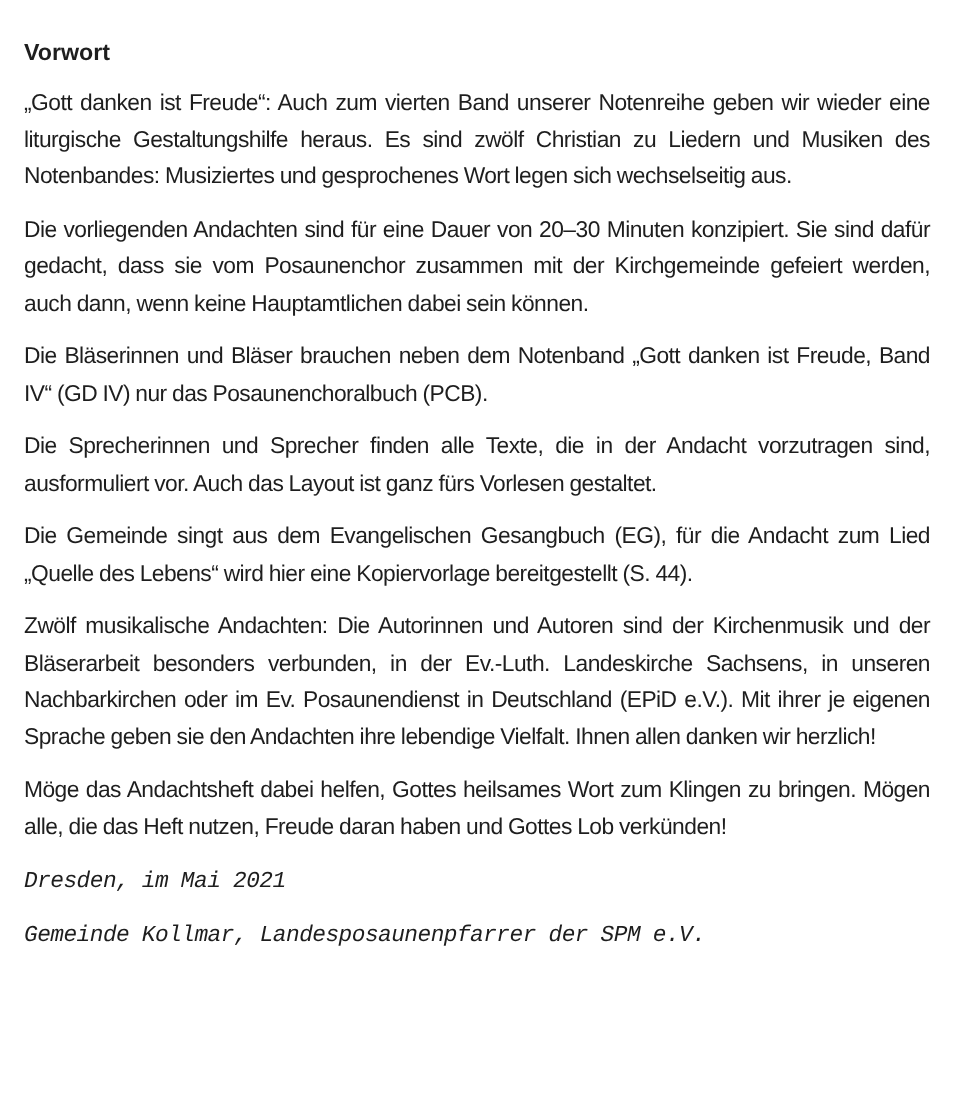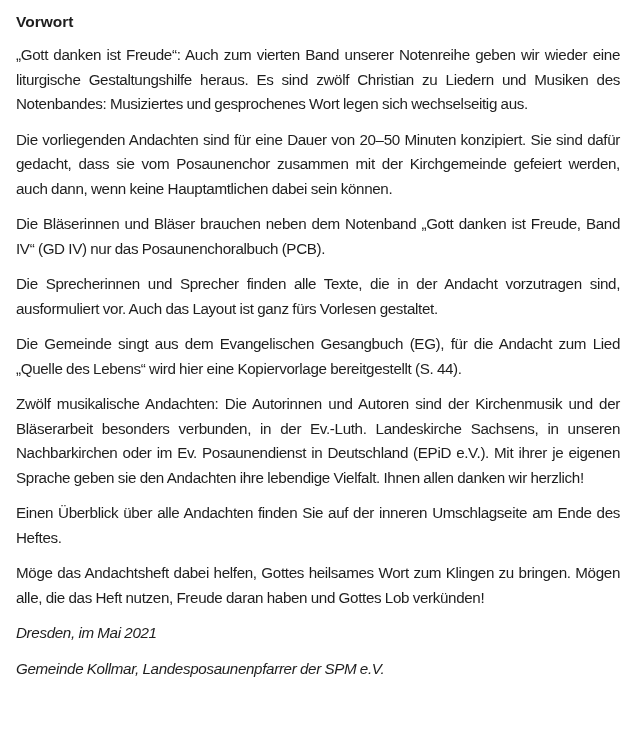--- a/index.html
+++ b/index.html
@@ -6,48 +6,49 @@
   body {
     width: 636px; height: 741px; overflow: hidden;
     font-family: "Liberation Sans", sans-serif;
     color: #1e1e1e;
   }
   .page {
     position: relative;
     padding: 10px 16px 0 16px;
     box-sizing: border-box;
     width: 636px;
+    margin-top: 14px;
   }
   .title {
     font-weight: bold;
     font-size: 15.5px;
     margin: 0 0 9px 0;
     line-height: 24px;
   }
   .para {
     font-size: 15.2px;
     line-height: 24.5px;
     text-align: justify;
     margin: 0 0 11px 0;
     letter-spacing: -0.35px;
     word-spacing: -0.3px;
   }
   .para.ital {
     font-style: italic;
     text-align: left;
+    font-family: Liberation Mono, monospace;
   }
 </style>
 </head>
 <body>
 
 <div class="page">
   <div class="title">Vorwort</div>
   <p class="para">„Gott danken ist Freude“: Auch zum vierten Band unserer Notenreihe geben wir wieder eine liturgische Gestaltungshilfe heraus. Es sind zwölf Christian zu Liedern und Musiken des Notenbandes: Musiziertes und gesprochenes Wort legen sich wechselseitig aus.</p>
-  <p class="para">Die vorliegenden Andachten sind für eine Dauer von 20–50 Minuten konzipiert. Sie sind dafür gedacht, dass sie vom Posaunenchor zusammen mit der Kirchgemeinde gefeiert werden, auch dann, wenn keine Hauptamtlichen dabei sein können.</p>
+  <p class="para">Die vorliegenden Andachten sind für eine Dauer von 20–30 Minuten konzipiert. Sie sind dafür gedacht, dass sie vom Posaunenchor zusammen mit der Kirchgemeinde gefeiert werden, auch dann, wenn keine Hauptamtlichen dabei sein können.</p>
   <p class="para">Die Bläserinnen und Bläser brauchen neben dem Notenband „Gott danken ist Freude, Band IV“ (GD IV) nur das Posaunenchoralbuch (PCB).</p>
   <p class="para">Die Sprecherinnen und Sprecher finden alle Texte, die in der Andacht vorzutragen sind, ausformuliert vor. Auch das Layout ist ganz fürs Vorlesen gestaltet.</p>
   <p class="para">Die Gemeinde singt aus dem Evangelischen Gesangbuch (EG), für die Andacht zum Lied „Quelle des Lebens“ wird hier eine Kopiervorlage bereitgestellt (S. 44).</p>
   <p class="para">Zwölf musikalische Andachten: Die Autorinnen und Autoren sind der Kirchenmusik und der Bläserarbeit besonders verbunden, in der Ev.-Luth. Landeskirche Sachsens, in unseren Nachbarkirchen oder im Ev. Posaunendienst in Deutschland (EPiD e.V.). Mit ihrer je eigenen Sprache geben sie den Andachten ihre lebendige Vielfalt. Ihnen allen danken wir herzlich!</p>
-  <p class="para">Einen Überblick über alle Andachten finden Sie auf der inneren Umschlagseite am Ende des Heftes.</p>
   <p class="para">Möge das Andachtsheft dabei helfen, Gottes heilsames Wort zum Klingen zu bringen. Mögen alle, die das Heft nutzen, Freude daran haben und Gottes Lob verkünden!</p>
   <p class="para ital">Dresden, im Mai 2021</p>
   <p class="para ital">Gemeinde Kollmar, Landesposaunenpfarrer der SPM e.V.</p>
 </div>
 
 </body></html>

